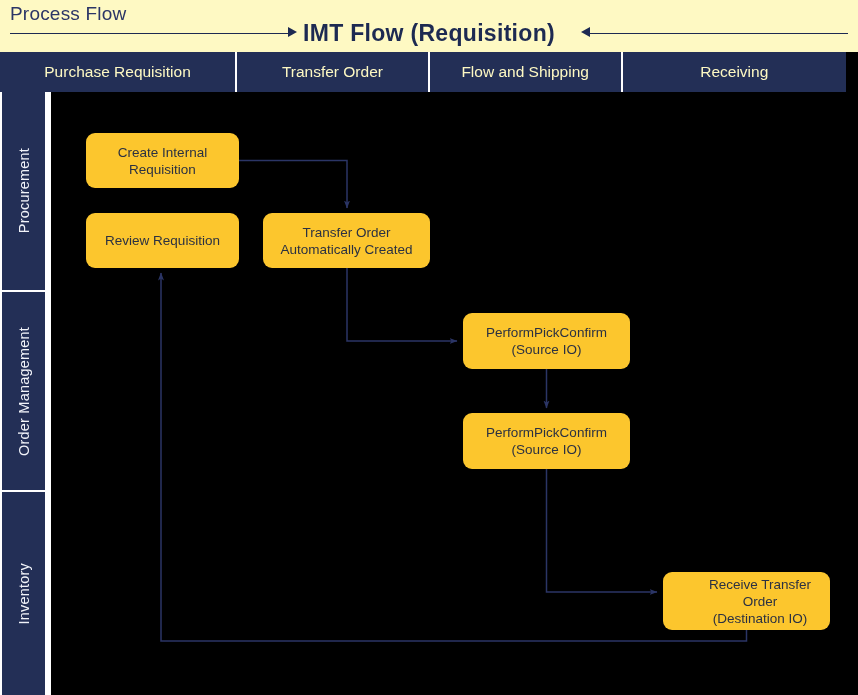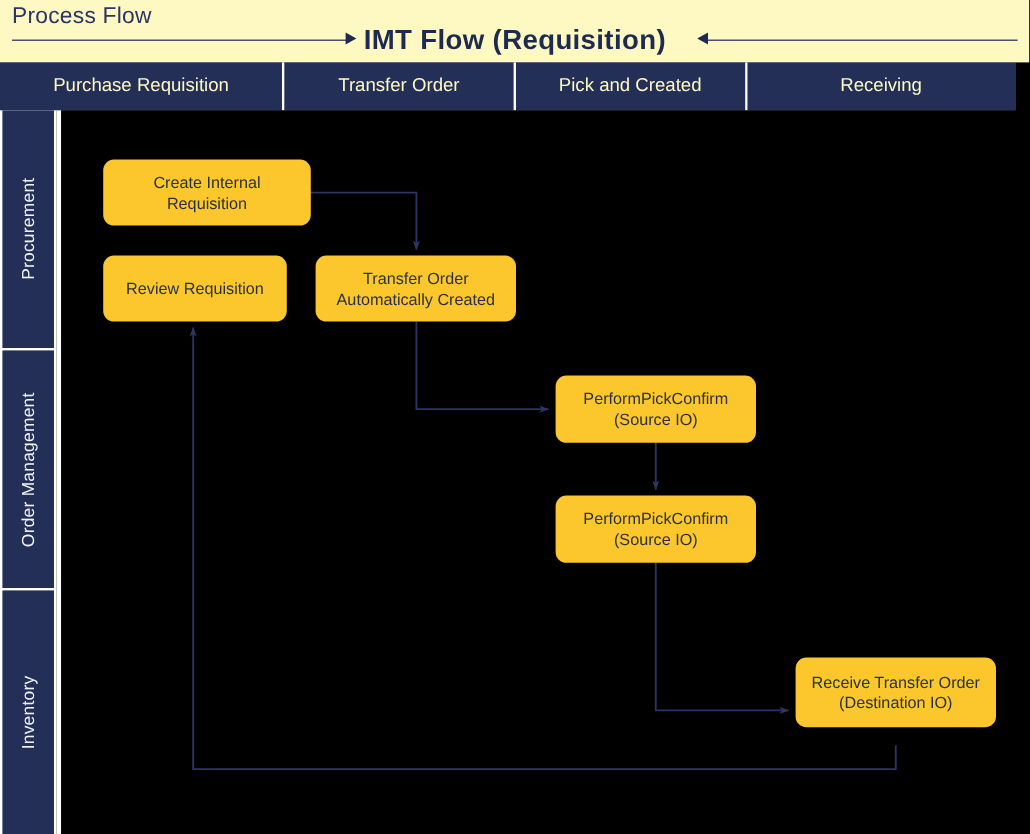--- a/index.html
+++ b/index.html
@@ -166,21 +166,21 @@
       <div class="title-arrow to-right"></div>
       <div class="flow-title">IMT Flow (Requisition)</div>
       <div class="title-rule right"></div>
       <div class="title-arrow to-left"></div>
     </div>
   </div>
 
   <div class="col-header-band" id="col-headers">
       <div class="col-header" style="width: 246px;">Purchase Requisition</div>
       <div class="col-header" style="width: 200px;">Transfer Order</div>
-      <div class="col-header" style="width: 200px;">Pick and Created</div>
+      <div class="col-header" style="width: 200px;">Flow and Shipping</div>
       <div class="col-header" style="width: 232px;">Receiving</div>
     </div>
 
   <div class="lane-col" id="lane-col">
       <div class="lane" style="top: 0px; height: 198px;">
         <span class="lane-text">Procurement</span>
       </div>
       <div class="lane" style="top: 200px; height: 198px;">
         <span class="lane-text">Order Management</span>
       </div>
@@ -198,26 +198,26 @@
         </marker>
       </defs>
       <g fill="none" stroke="#2b3566" stroke-width="1.5" marker-end="url(#ah)">
         <path d="M188,68.5 L296,68.5 L296,116"></path>
         <path d="M296,176 L296,249 L406,249"></path>
         <path d="M495.5,277 L495.5,316"></path>
         <path d="M495.5,377 L495.5,500 L606,500"></path>
         <path d="M695.5,529 L695.5,549 L110,549 L110,181"></path>
       </g>
     </svg>
-  <div class="node" style="left: 35px; top: 41px; width: 173px; height: 55px;">Create Internal
+  <div class="node" style="left: 35px; top: 41px; width: 153px; height: 55px;">Create Internal
 Requisition</div>
       <div class="node" style="left: 35px; top: 121px; width: 153px; height: 55px;">Review Requisition</div>
       <div class="node" style="left: 212px; top: 121px; width: 167px; height: 55px;">Transfer Order
 Automatically Created</div>
       <div class="node" style="left: 412px; top: 221px; width: 167px; height: 56px;">PerformPickConfirm
 (Source IO)</div>
       <div class="node" style="left: 412px; top: 321px; width: 167px; height: 56px;">PerformPickConfirm
 (Source IO)</div>
-      <div class="node" style="left: 612px; top: 456px; width: 167px; height: 58px;">Receive Transfer Order
+      <div class="node" style="left: 612px; top: 480px; width: 167px; height: 58px; padding-left: 33px;">Receive Transfer Order
 (Destination IO)</div>
     </div>
 
 </div>
 
 </body></html>

